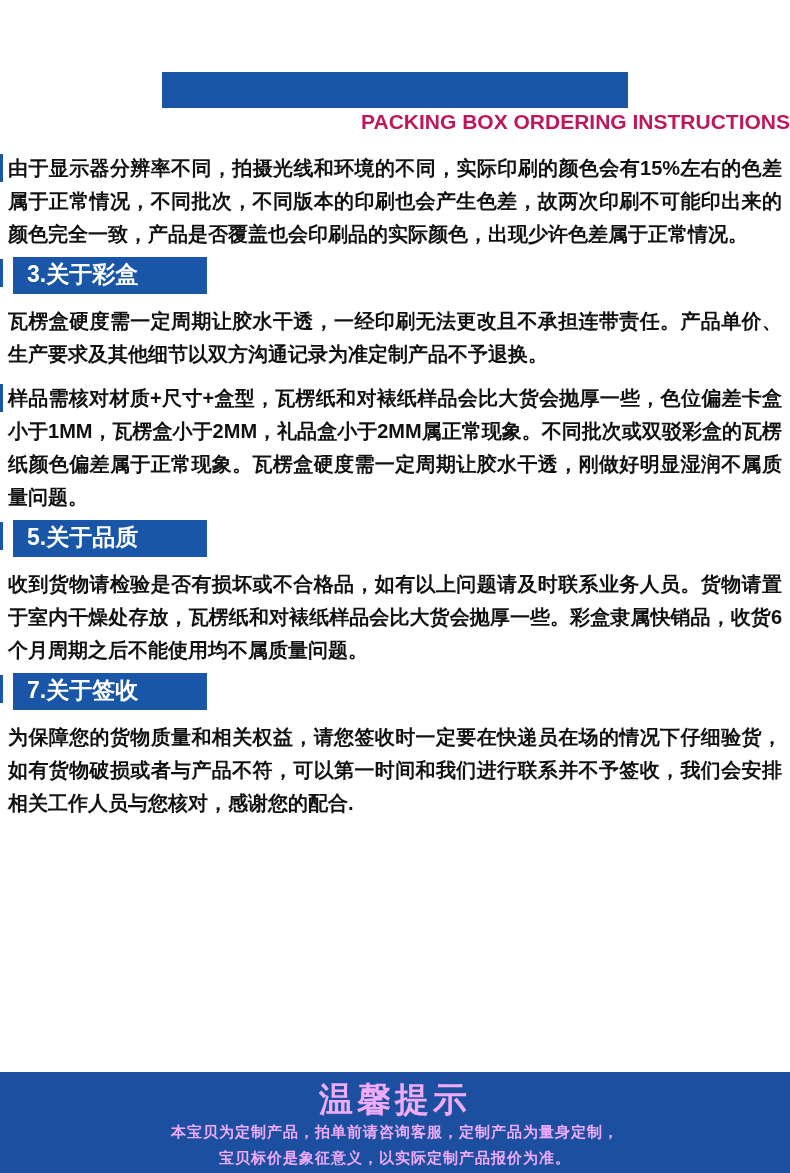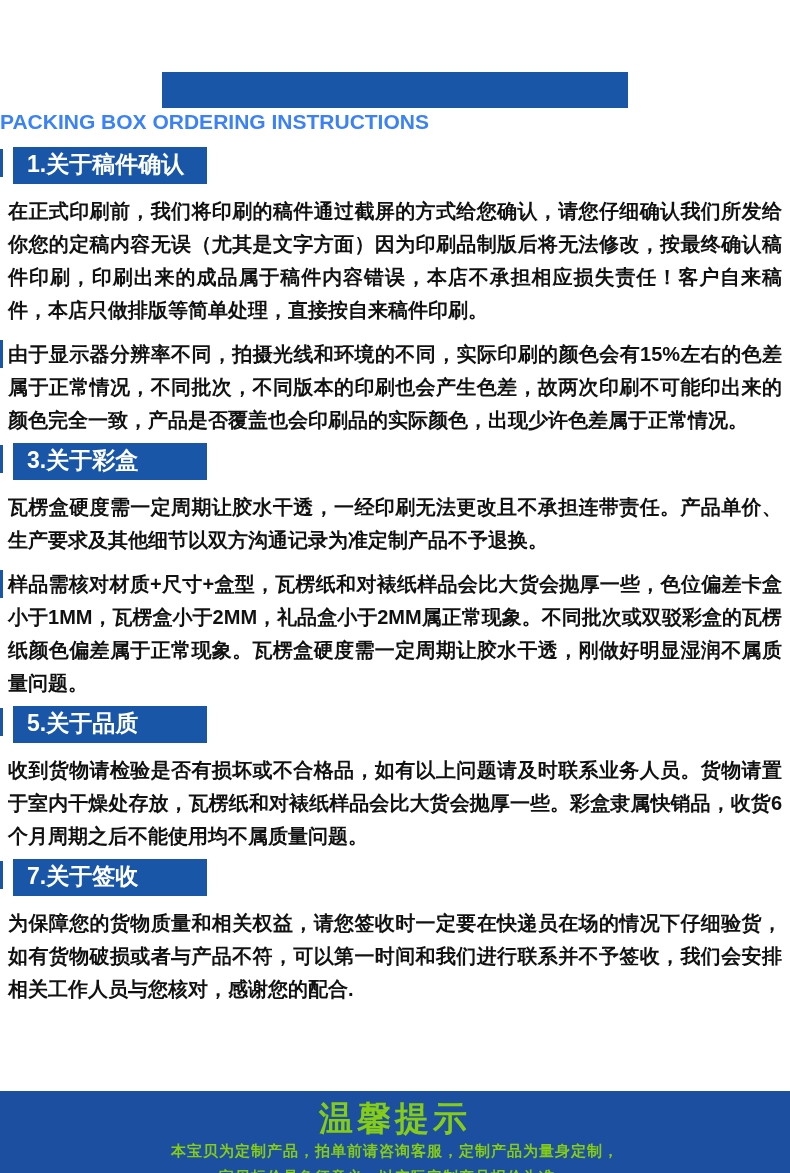--- a/index.html
+++ b/index.html
@@ -21,67 +21,62 @@
     position:absolute;top:72px;left:50%;transform:translateX(-50%);
     width:466px;height:36px;background:var(--accent);
   }
   .page-title{
     position:absolute;top:22px;left:0;width:100%;
     text-align:center;font-size:66px;line-height:72px;
     font-weight:bold;color:#000;letter-spacing:2px;white-space:nowrap;
   }
   .page-subtitle{
     position:absolute;top:110px;left:0;width:100%;
-    text-align:left;font-size:21px;font-weight:bold;color:#3b82f6;
+    text-align:right;font-size:21px;font-weight:bold;color:#be185d;
     letter-spacing:0px;white-space:nowrap;
   }
   .sections{padding:0 8px;}
   .section{position:relative;}
   .edge-tick{
     position:absolute;left:-8px;top:2px;width:3px;height:28px;
     background:var(--accent);
   }
   .section-heading{
     display:block;width:194px;margin-left:5px;margin-top:6px;
     background:var(--accent);color:#ffffff;
     font-size:23px;font-weight:bold;line-height:27px;
     padding:4px 8px 6px 14px;white-space:nowrap;overflow:hidden;
   }
   .section-body{
     margin-top:11px;margin-bottom:4px;
     font-size:20px;font-weight:bold;line-height:33px;
     text-align:justify;color:var(--text);
   }
   .footer{
-    position:absolute;left:0;right:0;bottom:0;height:82px;
-    background:var(--footer-bg);color:#84cc16;text-align:center;
+    position:absolute;left:0;right:0;bottom:0;height:101px;
+    background:var(--footer-bg);color:#f0abfc;text-align:center;
   }
   .footer-title{
     margin-top:7px;font-size:34px;font-weight:bold;line-height:40px;
     letter-spacing:4px;
   }
   .footer-note{
     font-size:15px;font-weight:bold;line-height:26px;letter-spacing:1px;
   }
 </style>
 </head>
 <body>
 
 <div class="header">
   <div class="title-bar"></div>
   <div class="page-subtitle">PACKING BOX ORDERING INSTRUCTIONS</div>
 </div>
 
 <div class="sections">
 
-  <div class="section">
-    <div class="edge-tick"></div>
-    <div class="section-heading">1.关于稿件确认</div>
-    <div class="section-body">在正式印刷前，我们将印刷的稿件通过截屏的方式给您确认，请您仔细确认我们所发给你您的定稿内容无误（尤其是文字方面）因为印刷品制版后将无法修改，按最终确认稿件印刷，印刷出来的成品属于稿件内容错误，本店不承担相应损失责任！客户自来稿件，本店只做排版等简单处理，直接按自来稿件印刷。</div>
-  </div>
 
   <div class="section">
     <div class="edge-tick"></div>
     <div class="section-body">由于显示器分辨率不同，拍摄光线和环境的不同，实际印刷的颜色会有15%左右的色差属于正常情况，不同批次，不同版本的印刷也会产生色差，故两次印刷不可能印出来的颜色完全一致，产品是否覆盖也会印刷品的实际颜色，出现少许色差属于正常情况。</div>
   </div>
 
   <div class="section">
     <div class="edge-tick"></div>
     <div class="section-heading">3.关于彩盒</div>
     <div class="section-body">瓦楞盒硬度需一定周期让胶水干透，一经印刷无法更改且不承担连带责任。产品单价、生产要求及其他细节以双方沟通记录为准定制产品不予退换。</div>

